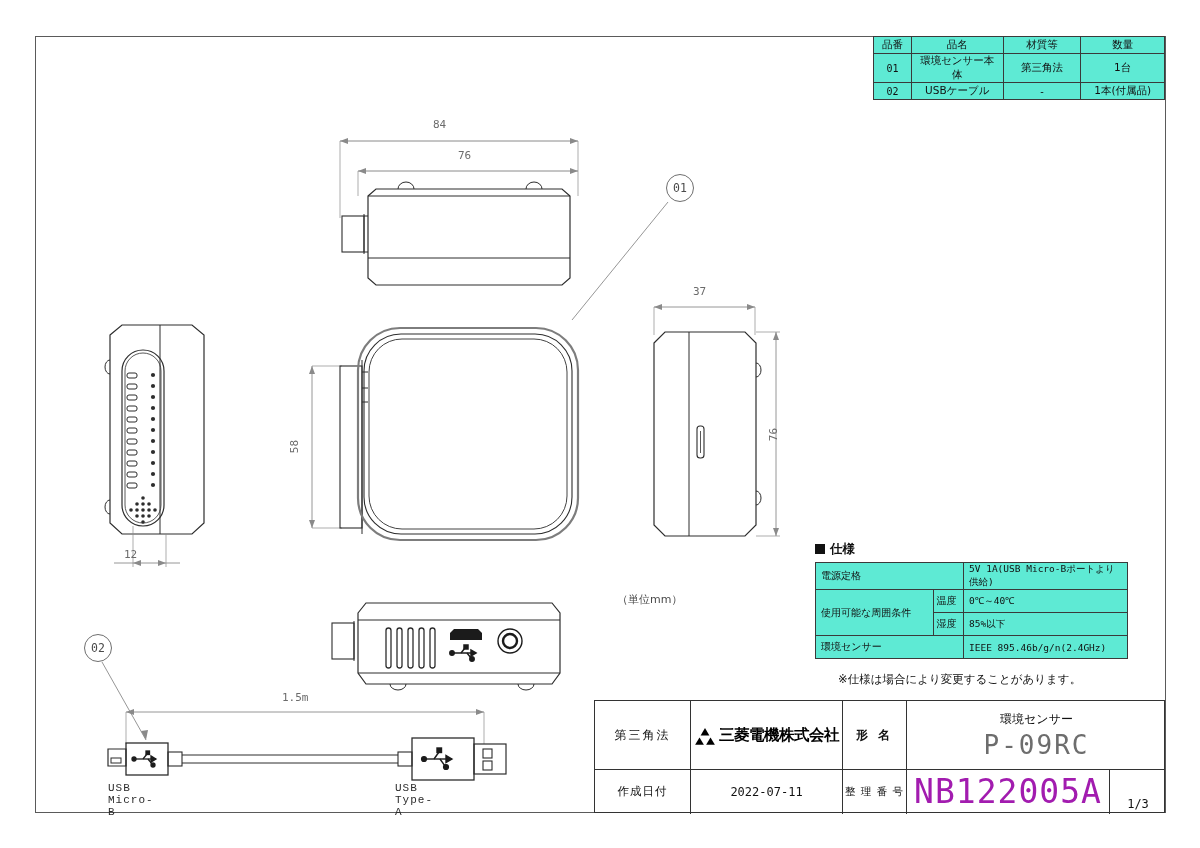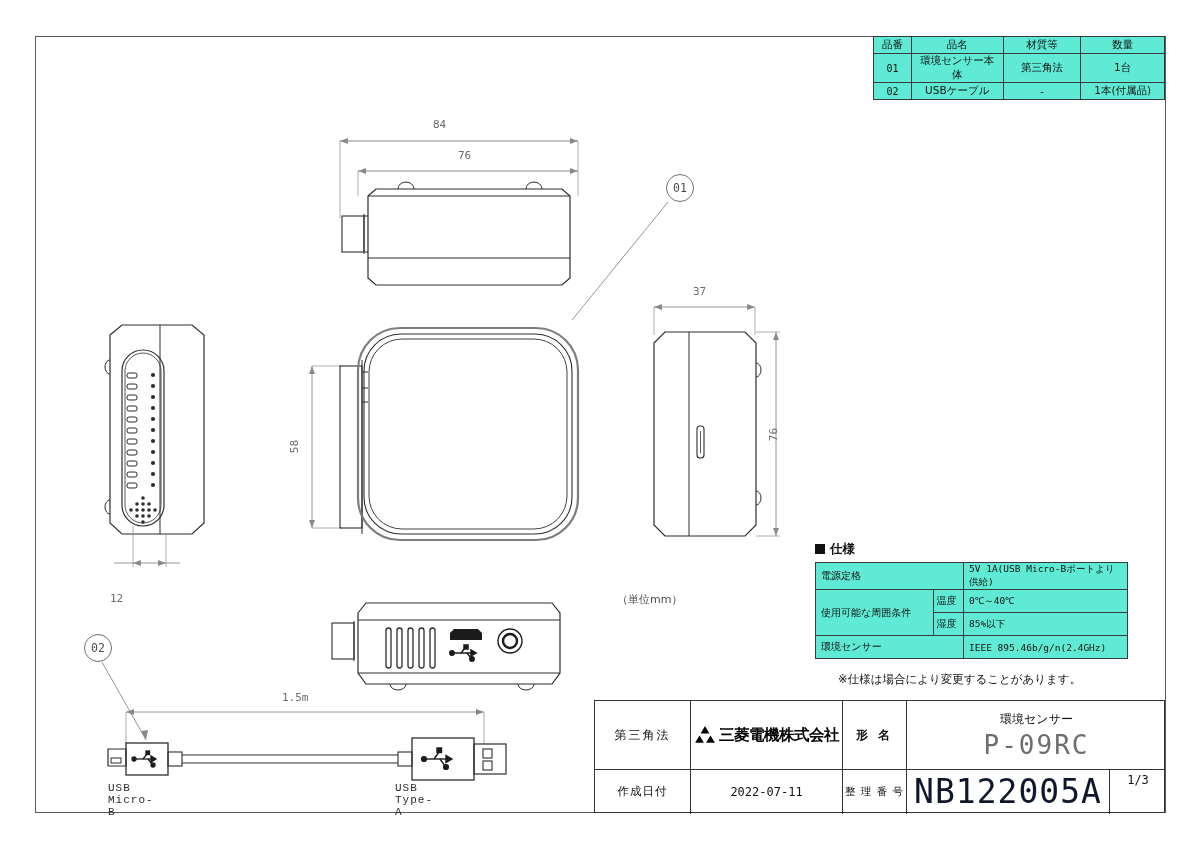--- a/index.html
+++ b/index.html
@@ -109,28 +109,28 @@
     background: #333;
   }
   #tb-angle      { left: 0;    top: 0;   width: 96px;  height: 68px; font-size: 12px; letter-spacing: 2px; }
   #tb-company    { left: 96px; top: 0;   width: 152px; height: 68px; }
   #tb-kataban-l  { left: 248px;top: 0;   width: 64px;  height: 68px; font-size: 12px; letter-spacing: 3px; font-weight: bold; }
   #tb-kataban-v  { left: 312px;top: 0;   width: 259px; height: 68px; border-right: none; flex-direction: column; }
   #tb-date-l     { left: 0;    top: 68px;width: 96px;  height: 45px; font-size: 11.5px; letter-spacing: 1px; }
   #tb-date-v     { left: 96px; top: 68px;width: 152px; height: 45px; font-size: 12px; font-family:"DejaVu Sans Mono", monospace;}
   #tb-seiri-l    { left: 248px;top: 68px;width: 64px;  height: 45px; font-size: 10.5px; letter-spacing: 1px; }
   #tb-seiri-v    { left: 312px;top: 68px;width: 203px; height: 45px; }
-  #tb-page       { left: 515px;top: 56px;width: 56px;  height: 45px; border-right: none; font-size: 12px; font-family:"DejaVu Sans Mono", monospace;}
+  #tb-page       { left: 515px;top: 80px;width: 56px;  height: 45px; border-right: none; font-size: 12px; font-family:"DejaVu Sans Mono", monospace;}
 
   #prod-name { font-size: 12px; font-family: Liberation Mono, monospace; color:#111; margin-bottom: 2px;}
   #prod-model { font-size: 26px; font-family: "DejaVu Sans Mono", monospace; color:#6d6d6d; letter-spacing: 2px; }
-  #seiri-value { font-size: 33px; font-family: "DejaVu Sans Mono", monospace; color:#0f172a; letter-spacing: 1px; }
-
-  
-  #mitsu-wrap { display:flex; align-items:center; gap:3px; }
+  #seiri-value { font-size: 33px; font-family: "DejaVu Sans Mono", monospace; color:#a21caf; letter-spacing: 1px; }
+
+  
+  #mitsu-wrap { display:flex; align-items:flex-end; gap:3px; }
   #mitsu-text { font-size: 15.5px; font-weight: bold; font-family: "DejaVu Sans", sans-serif; color:#000; letter-spacing:-0.5px;}
 
   .dimtxt {
     position: absolute;
     font-family: "DejaVu Sans Mono", monospace;
     font-size: 11px;
     color: #6b6b6b;
     white-space: nowrap;
   }
   .vert { transform-origin: center center; }
@@ -275,21 +275,21 @@
           <circle cx="49" cy="211" r="1.8"></circle>
         <circle cx="43" cy="217" r="1.8"></circle>
       </g>
 
       <line x1="33" y1="221" x2="33" y2="262" stroke="#8a8a8a" stroke-width="0.7"></line>
       <line x1="66" y1="229" x2="66" y2="262" stroke="#8a8a8a" stroke-width="0.7"></line>
       <line x1="14" y1="258" x2="80" y2="258" stroke="#8a8a8a" stroke-width="0.9"></line>
       <path d="M33,258 L41,255 L41,261 Z" fill="#8a8a8a"></path>
       <path d="M66,258 L58,255 L58,261 Z" fill="#8a8a8a"></path>
     </svg>
-    <div class="dimtxt" style="left:10px; top:243px;margin-top:44px;">12</div>
+    <div class="dimtxt" style="left:24px; top:243px;">12</div>
   </div>
 
   <div class="abs" style="left:290px; top:300px;">
     <svg width="320" height="250" style="position:absolute;left:0;top:0;">
 
       <line x1="22" y1="66" x2="22" y2="228" stroke="#8a8a8a" stroke-width="0.9"></line>
       <path d="M22,66 L19,74 L25,74 Z" fill="#8a8a8a"></path>
       <path d="M22,228 L19,220 L25,220 Z" fill="#8a8a8a"></path>
       <line x1="22" y1="66" x2="52" y2="66" stroke="#8a8a8a" stroke-width="0.7"></line>
       <line x1="22" y1="228" x2="52" y2="228" stroke="#8a8a8a" stroke-width="0.7"></line>

